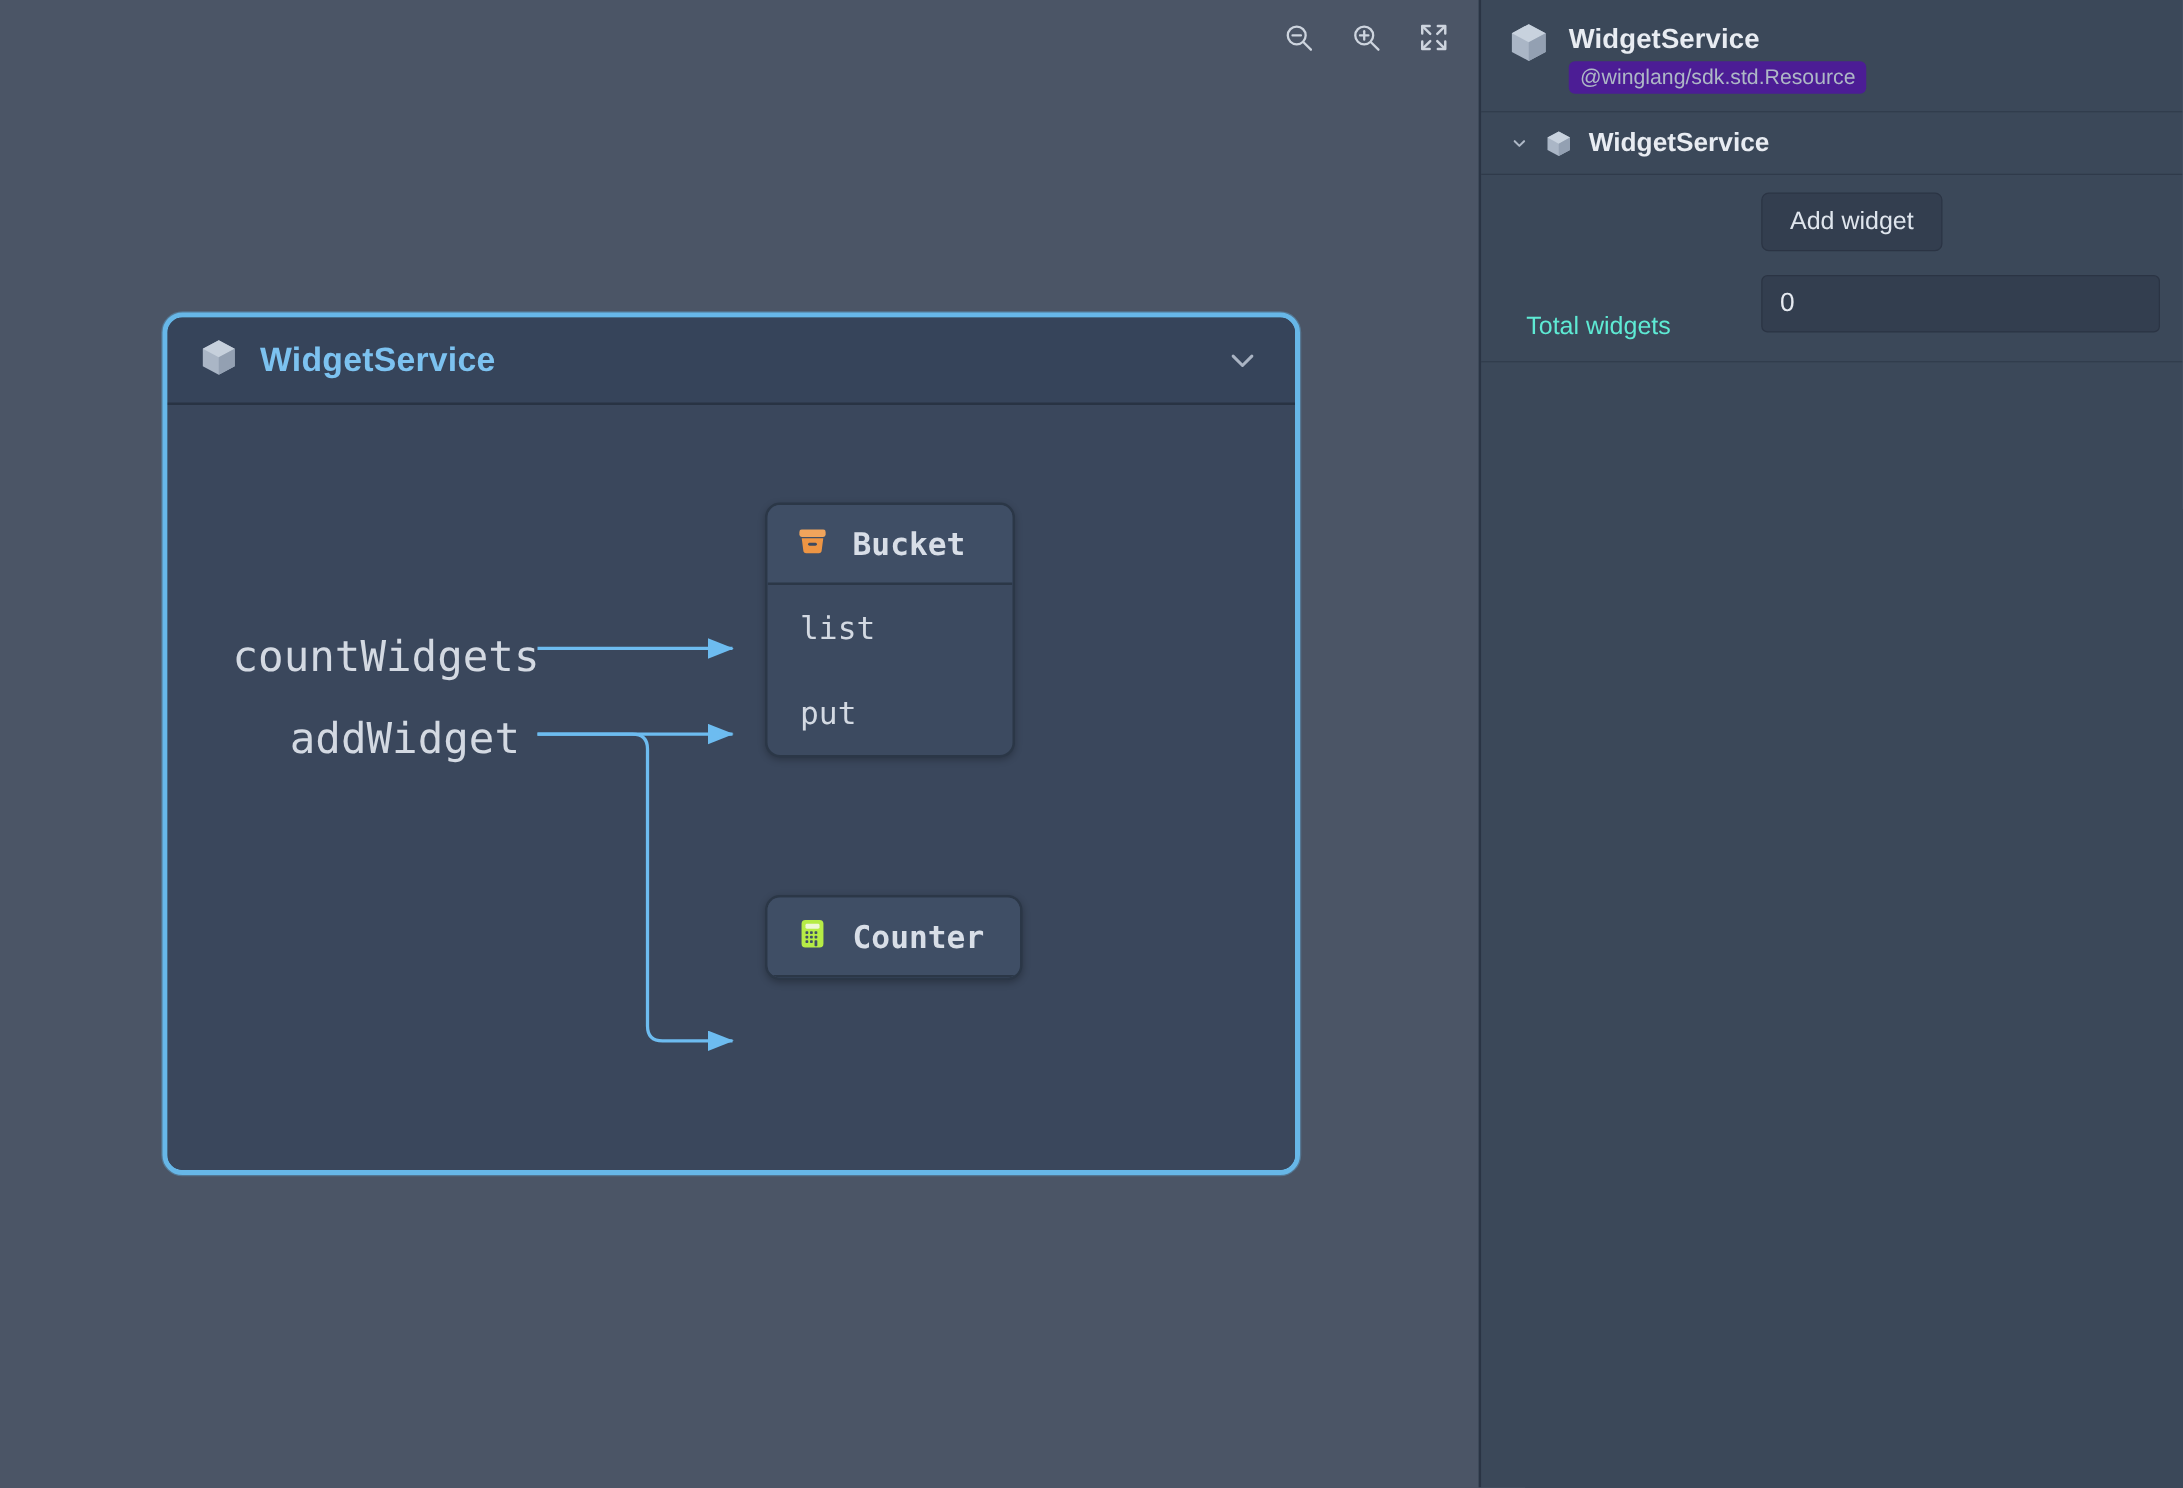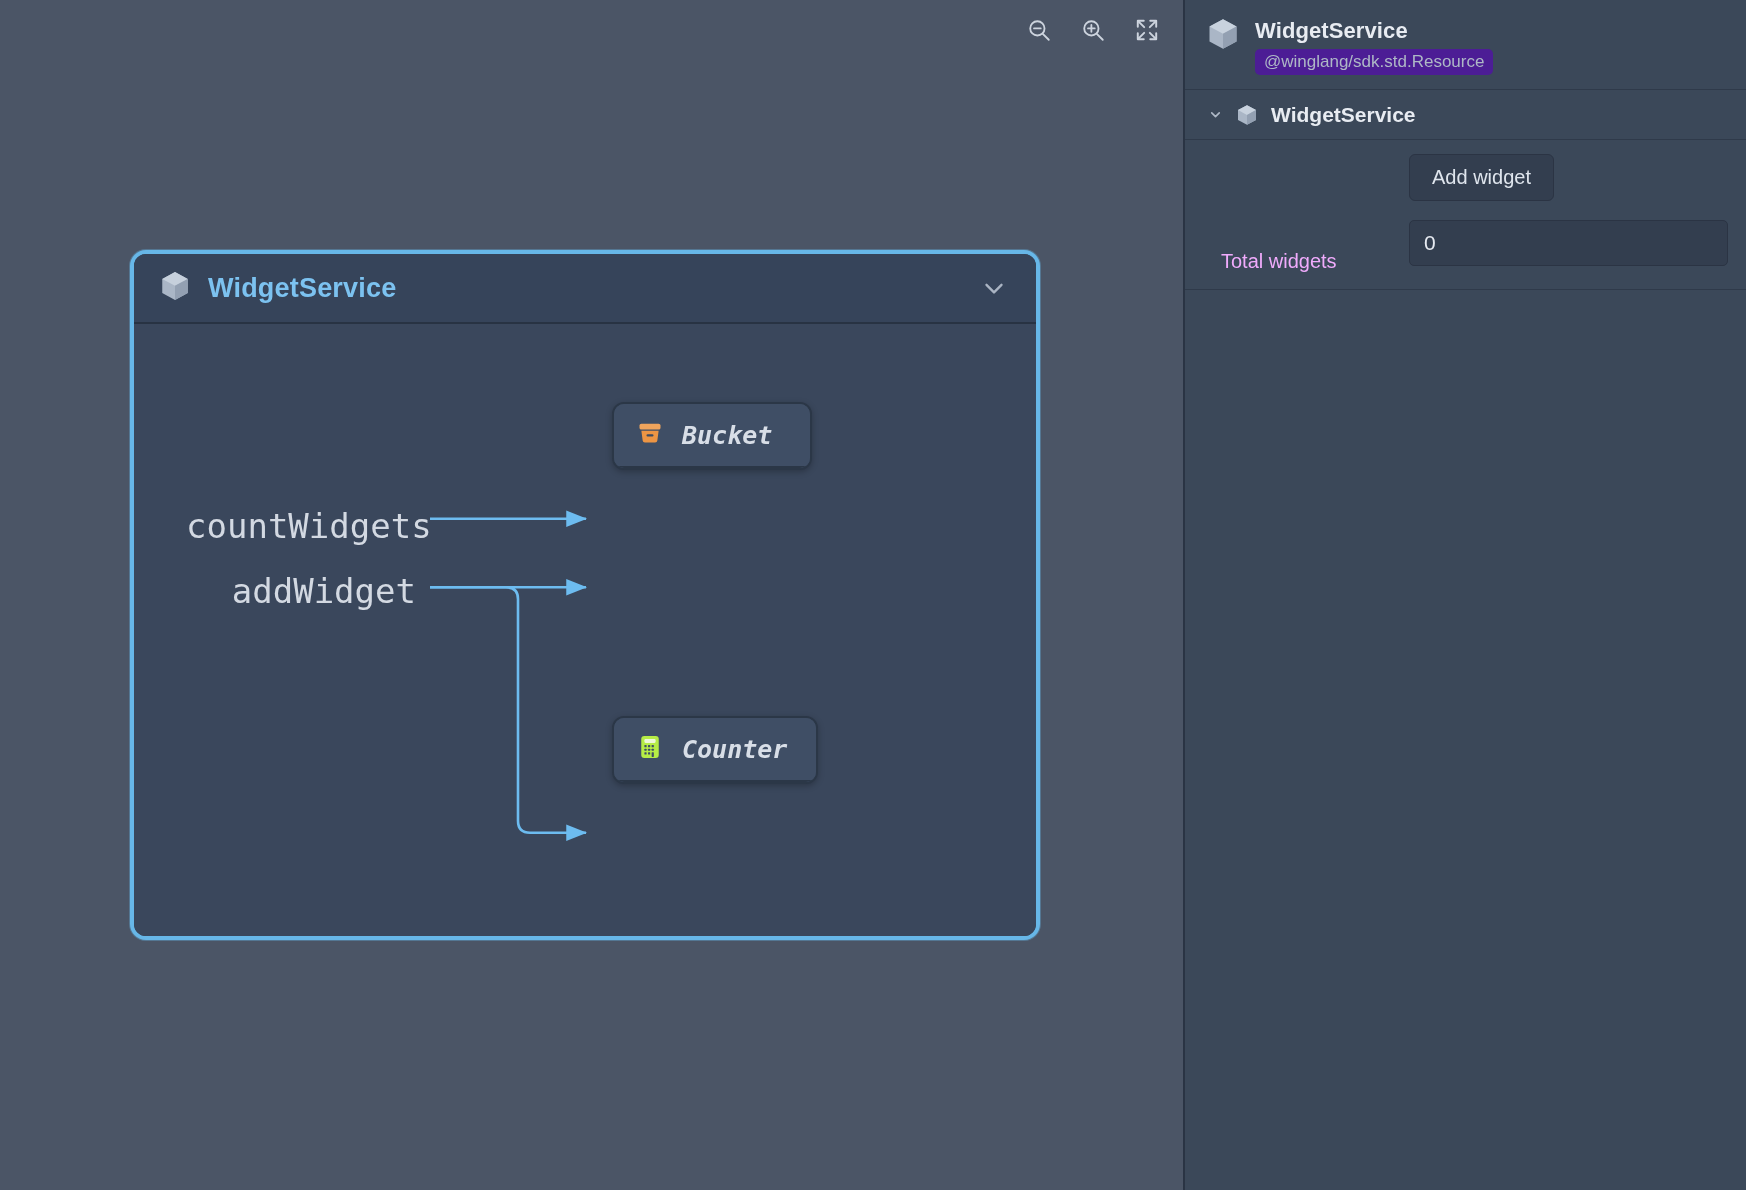--- a/index.html
+++ b/index.html
@@ -99,21 +99,20 @@
     box-shadow: 0 2px 6px rgba(0,0,0,.25);
     overflow: hidden;
   }
   .res-header {
     display: flex;
     align-items: center;
     height: 64px;
     padding: 0 26px 0 22px;
     border-bottom: 2px solid #2b3747;
     background: #3f4e65;
-    font-style: italic;
   }
   .res-title {
     font-family: "DejaVu Sans Mono", "Liberation Mono", monospace;
     font-size: 25px;
     font-weight: 700;
     color: #d8dee7;
     margin-left: 18px;
     white-space: nowrap;
   }
   .res-body { padding: 0; }
@@ -220,21 +219,21 @@
     align-items: center;
     gap: 16px;
     margin-bottom: 12px;
   }
   .field-row:last-child { margin-bottom: 0; }
   .field-label {
     width: 190px;
     flex: 0 0 190px;
     text-align: left;
     font-size: 20px;
-    color: #f0abfc;
+    color: #5eead4;
     padding-left: 18px;
     margin-top: 37px;
   }
   .field-control { flex: 1 1 auto; }
 
   #add-widget-button {
     display: inline-block;
     font-family: "Liberation Sans", sans-serif;
     font-size: 20px;
     color: #dfe5ed;
@@ -334,20 +333,24 @@
         <div class="res-node" id="bucket-node">
           <div class="res-header">
             <span>
               <svg width="28" height="28" viewBox="0 0 24 24">
                 <rect x="3" y="4" width="18" height="5" rx="1.6" fill="#f0a45c"></rect>
                 <path d="M4.6 10h14.8l-1.1 8.4a2 2 0 0 1-2 1.8H7.7a2 2 0 0 1-2-1.8z" fill="#ed9544"></path>
                 <rect x="9" y="13" width="6" height="2.1" rx="1" fill="#3c4a60"></rect>
               </svg>
             </span>
             <span class="res-title">Bucket</span>
+          </div>
+          <div class="res-body">
+            <div class="res-row">list</div>
+            <div class="res-row">put</div>
           </div>
         </div>
 
         <div class="res-node" id="counter-node">
           <div class="res-header">
             <span>
               <svg width="28" height="28" viewBox="0 0 24 24">
                 <rect x="4.5" y="2.5" width="15" height="19" rx="2.6" fill="#b6ec46"></rect>
                 <rect x="7.2" y="5.2" width="9.6" height="3.3" rx="1" fill="#eef8d8"></rect>
                 <g fill="#3f4e65">

